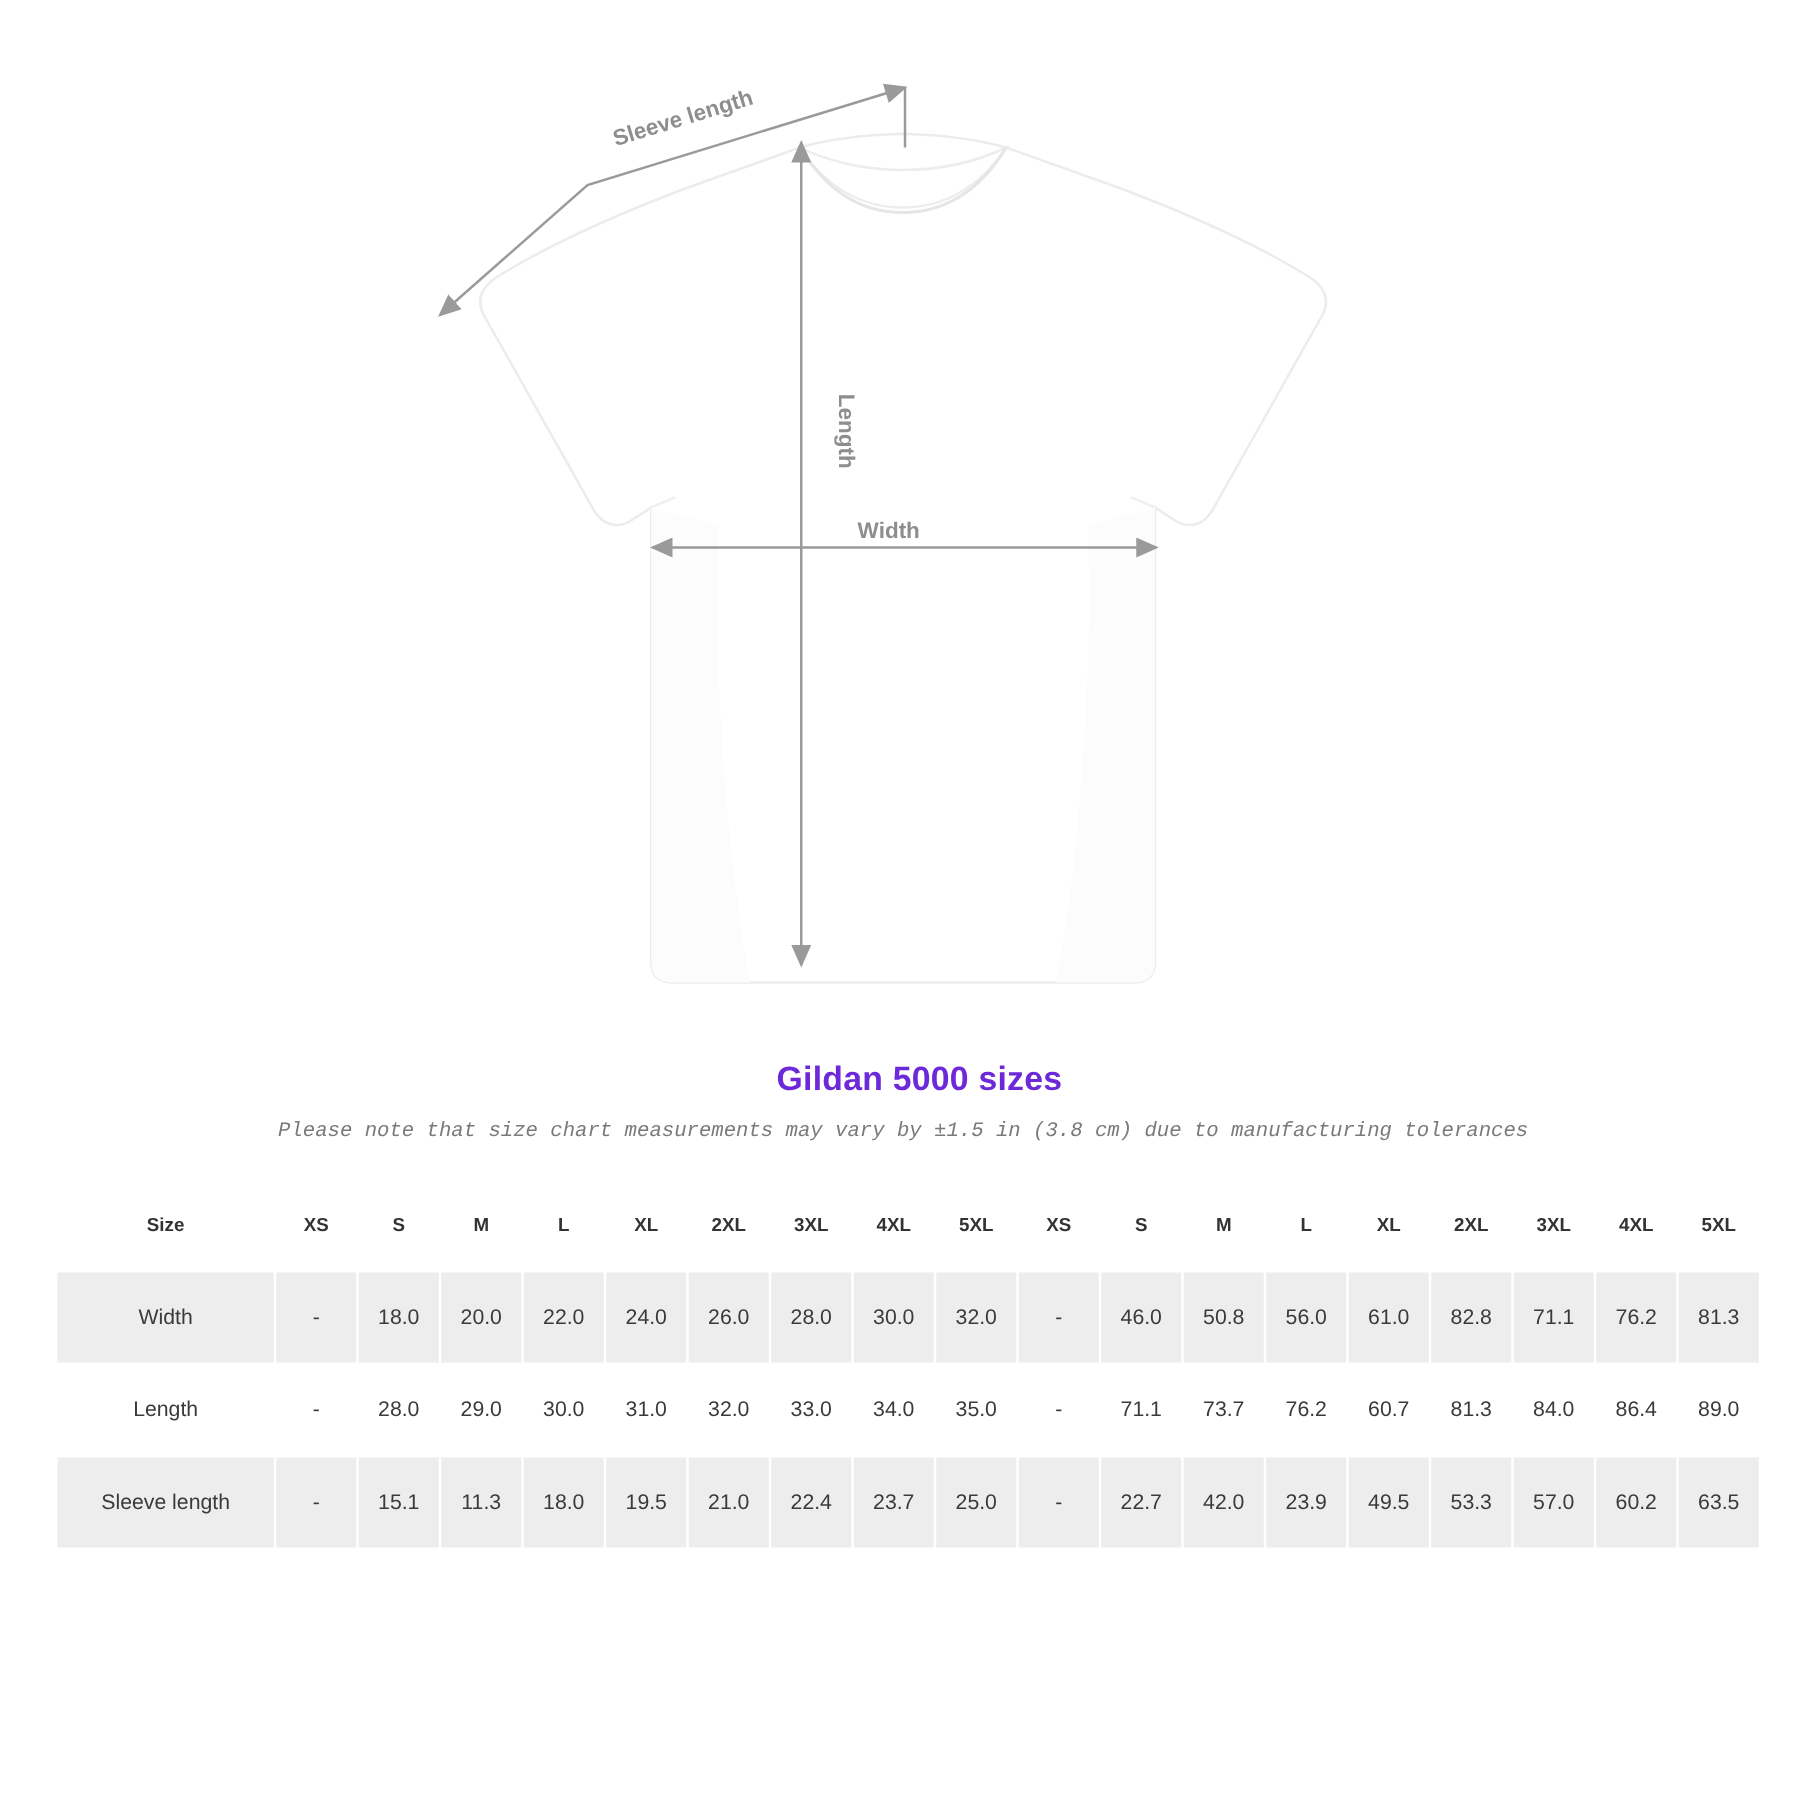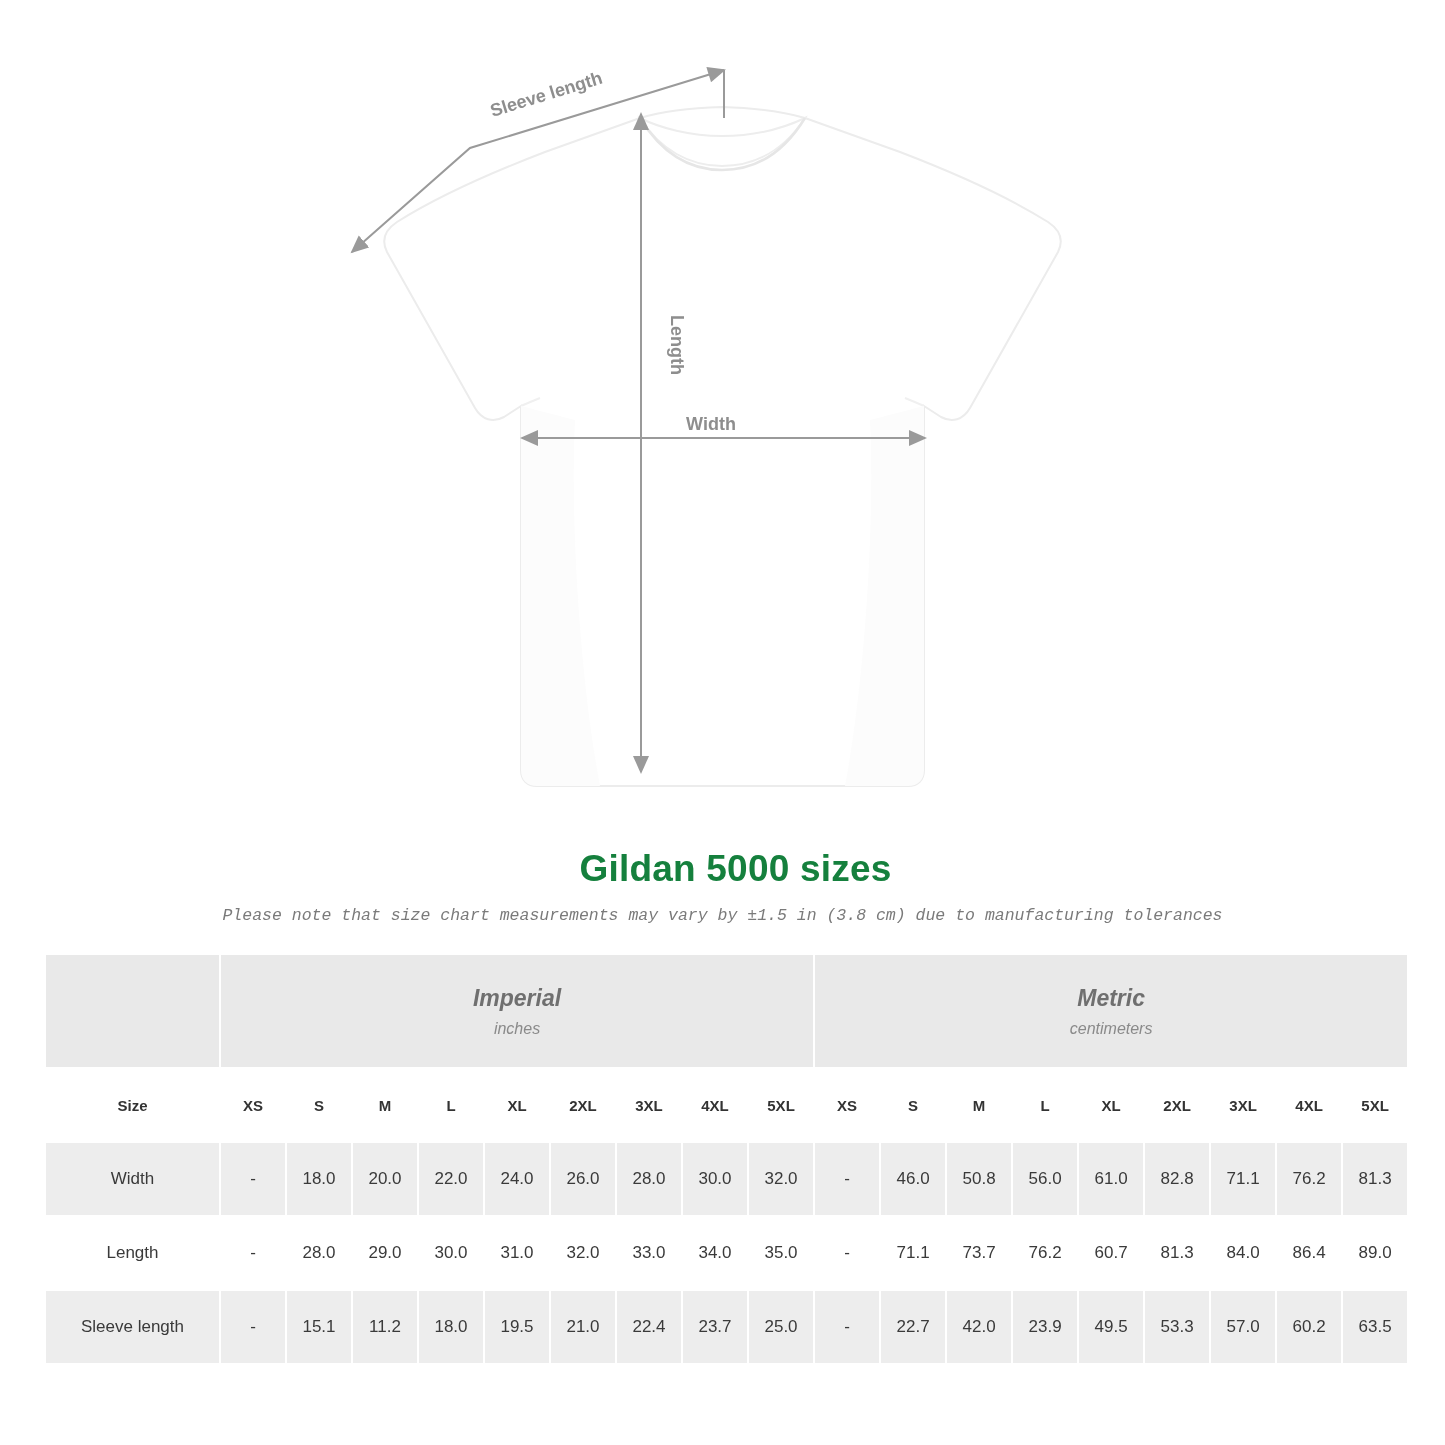--- a/index.html
+++ b/index.html
@@ -30,23 +30,23 @@
   .diagram svg {
     display: block;
   }
 
   
   .title-block {
     text-align: center;
     margin-top: 18px;
   }
   .chart-title {
-    font-size: 37px;
+    font-size: 27px;
     font-weight: bold;
-    color: #15803d;
+    color: #6d28d9;
     letter-spacing: 0.2px;
     margin-left: 26px;
   }
   .chart-note {
     font-size: 16.5px;
     font-style: italic;
     color: #7a7a7a;
     margin-top: 16px;
     font-family: Liberation Mono, monospace;
   }
@@ -206,31 +206,20 @@
           <col class="data-col">
           <col class="data-col">
           <col class="data-col">
         <col class="data-col">
           <col class="data-col">
           <col class="data-col">
           <col class="data-col">
         <col class="data-col">
       </colgroup>
       <tbody>
-        <tr class="unit-header">
-          <td></td>
-          <td colspan="9">
-            <div class="unit-name">Imperial</div>
-            <div class="unit-sub">inches</div>
-          </td>
-          <td colspan="9">
-            <div class="unit-name">Metric</div>
-            <div class="unit-sub">centimeters</div>
-          </td>
-        </tr>
 
         <tr class="row-size">
           <td class="rowlabel">Size</td>
           <td>XS</td>
           <td>S</td>
           <td>M</td>
           <td>L</td>
           <td>XL</td>
           <td>2XL</td>
           <td>3XL</td>
@@ -288,21 +277,21 @@
           <td>81.3</td>
           <td>84.0</td>
           <td>86.4</td>
           <td>89.0</td>
         </tr>
 
         <tr class="row-band">
           <td class="rowlabel">Sleeve length</td>
           <td>-</td>
           <td>15.1</td>
-          <td>11.2</td>
+          <td>11.3</td>
           <td>18.0</td>
           <td>19.5</td>
           <td>21.0</td>
           <td>22.4</td>
           <td>23.7</td>
           <td>25.0</td>
           <td>-</td>
           <td>22.7</td>
           <td>42.0</td>
           <td>23.9</td>

